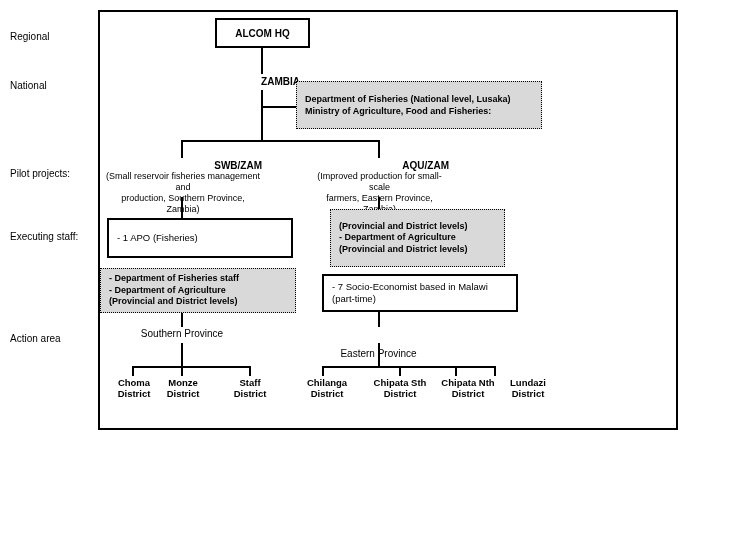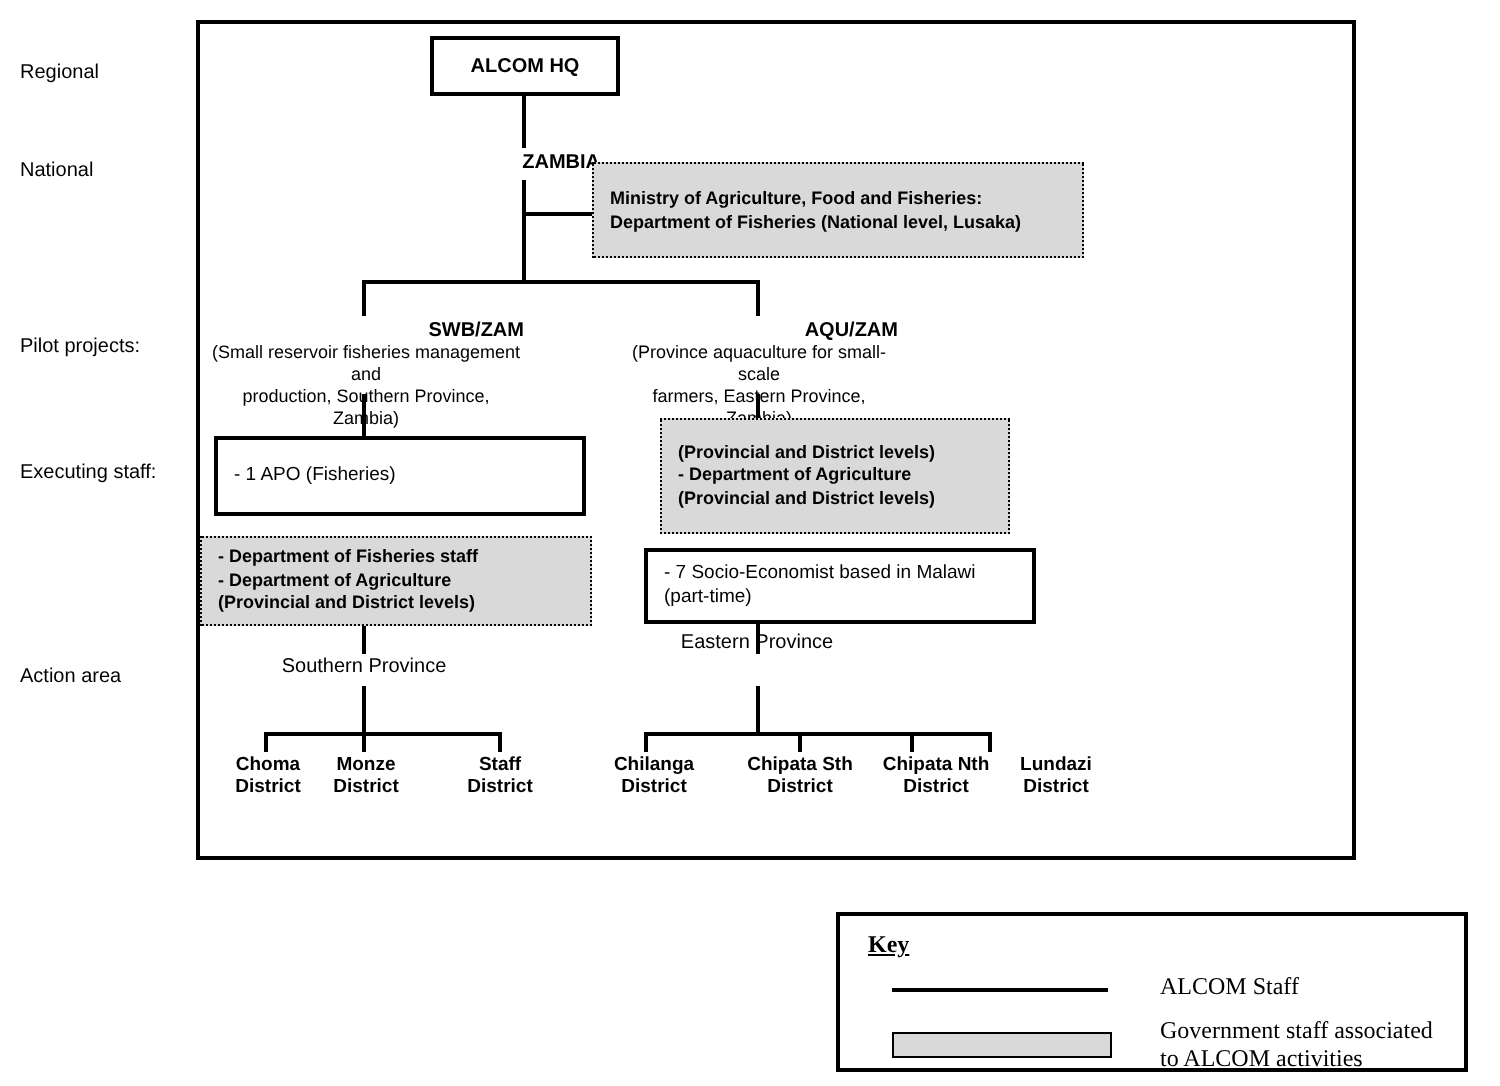--- a/index.html
+++ b/index.html
@@ -141,38 +141,38 @@
 
   <div class="abs vline" style="left:261px; top:48px; width:2px; height:26px;"></div>
 
   <div class="abs node-title" style="left:224px; top:76px; width:76px;">ZAMBIA</div>
 
   <div class="abs vline" style="left:261px; top:90px; width:2px; height:50px;"></div>
 
   <div class="abs hline" style="left:261px; top:106px; width:35px; height:2px;"></div>
 
   <div class="abs box-grey" style="left:296px; top:81px; width:246px; height:48px;">
+    <div class="ministry-line">Department of Fisheries (National level, Lusaka)</div>
     <div class="ministry-line">Ministry of Agriculture, Food and Fisheries:</div>
-    <div class="ministry-line">Department of Fisheries (National level, Lusaka)</div>
   </div>
 
   <div class="abs hline" style="left:181px; top:140px; width:199px; height:2px;"></div>
   <div class="abs vline" style="left:181px; top:140px; width:2px; height:18px;"></div>
   <div class="abs vline" style="left:378px; top:140px; width:2px; height:18px;"></div>
 
   <div class="abs" style="left:104px; top:160px; width:158px;">
     <div class="node-title">SWB/ZAM</div>
     <div class="node-sub">(Small reservoir fisheries management and</div>
     <div class="node-sub">production, Southern Province, Zambia)</div>
   </div>
   <div class="abs vline" style="left:181px; top:197px; width:2px; height:21px;"></div>
 
   <div class="abs" style="left:310px; top:160px; width:139px;">
     <div class="node-title">AQU/ZAM</div>
-    <div class="node-sub">(Province aquaculture for small-scale</div>
+    <div class="node-sub">(Improved production for small-scale</div>
     <div class="node-sub">farmers, Eastern Province, Zambia)</div>
   </div>
   <div class="abs vline" style="left:378px; top:197px; width:2px; height:12px;"></div>
 
   <div class="abs box-solid" style="left:107px; top:218px; width:186px; height:40px;">
     <span class="box-line-plain">- 1 APO (Fisheries)</span>
   </div>
 
   <div class="abs box-grey" style="left:100px; top:268px; width:196px; height:45px;">
     <div class="box-line">- Department of Fisheries staff</div>
@@ -206,21 +206,21 @@
   </div>
   <div class="abs district" style="left:155px; top:377px; width:56px;">
     <div>Monze</div>
     <div>District</div>
   </div>
   <div class="abs district" style="left:222px; top:377px; width:56px;">
     <div>Staff</div>
     <div>District</div>
   </div>
 
-  <div class="abs plain-text" style="left:330px; top:316px; width:97px;">Eastern Province</div>
+  <div class="abs plain-text" style="left:330px; top:348px; width:97px;">Eastern Province</div>
   <div class="abs vline" style="left:378px; top:343px; width:2px; height:25px;"></div>
   <div class="abs hline" style="left:322px; top:366px; width:174px; height:2px;"></div>
   <div class="abs vline" style="left:322px; top:366px; width:2px; height:10px;"></div>
   <div class="abs vline" style="left:399px; top:366px; width:2px; height:10px;"></div>
   <div class="abs vline" style="left:455px; top:366px; width:2px; height:10px;"></div>
   <div class="abs vline" style="left:494px; top:366px; width:2px; height:10px;"></div>
 
   <div class="abs district" style="left:296px; top:377px; width:62px;">
     <div>Chilanga</div>
     <div>District</div>
@@ -231,27 +231,14 @@
   </div>
   <div class="abs district" style="left:432px; top:377px; width:72px;">
     <div>Chipata Nth</div>
     <div>District</div>
   </div>
   <div class="abs district" style="left:500px; top:377px; width:56px;">
     <div>Lundazi</div>
     <div>District</div>
   </div>
 
-  <div class="abs key-frame" style="left:418px; top:456px; width:316px; height:80px;">
-
-    <div class="abs key-title" style="left:14px; top:7px;">Key</div>
-
-    <div class="abs key-swatch-line" style="left:26px; top:36px; width:108px;"></div>
-    <div class="abs key-text" style="left:160px; top:28px;">ALCOM Staff</div>
-
-    <div class="abs key-swatch-grey" style="left:26px; top:58px; width:110px; height:13px;"></div>
-    <div class="abs key-text" style="left:160px; top:50px; width:148px;">
-      <div>Government staff associated</div>
-      <div>to ALCOM activities</div>
-    </div>
-  </div>
 
 </div>
 
 </body></html>

